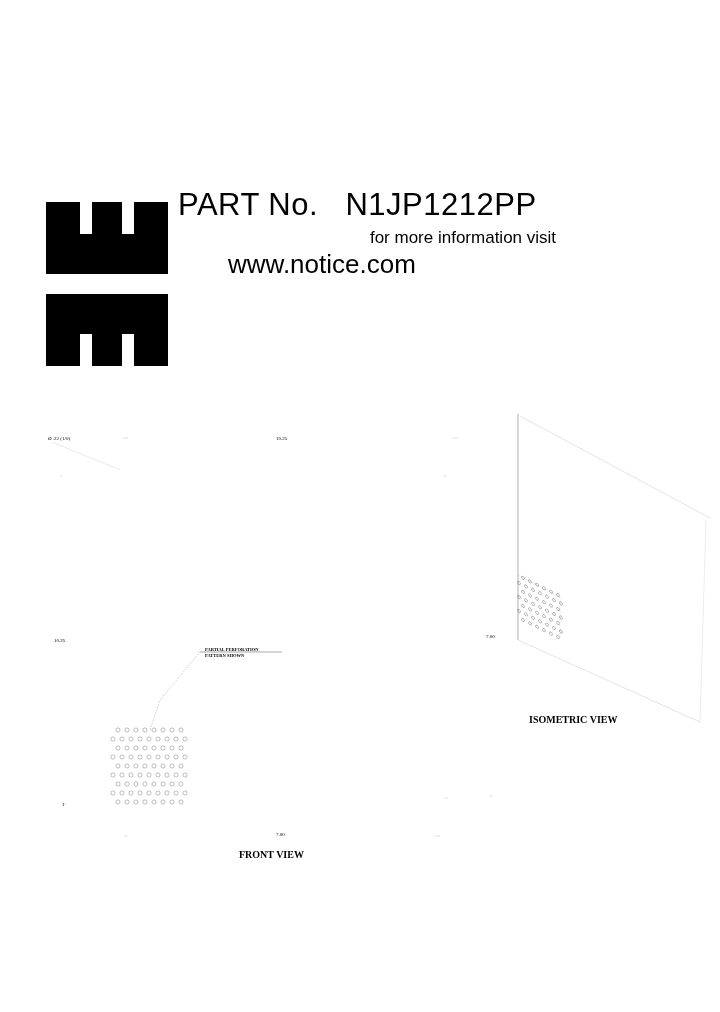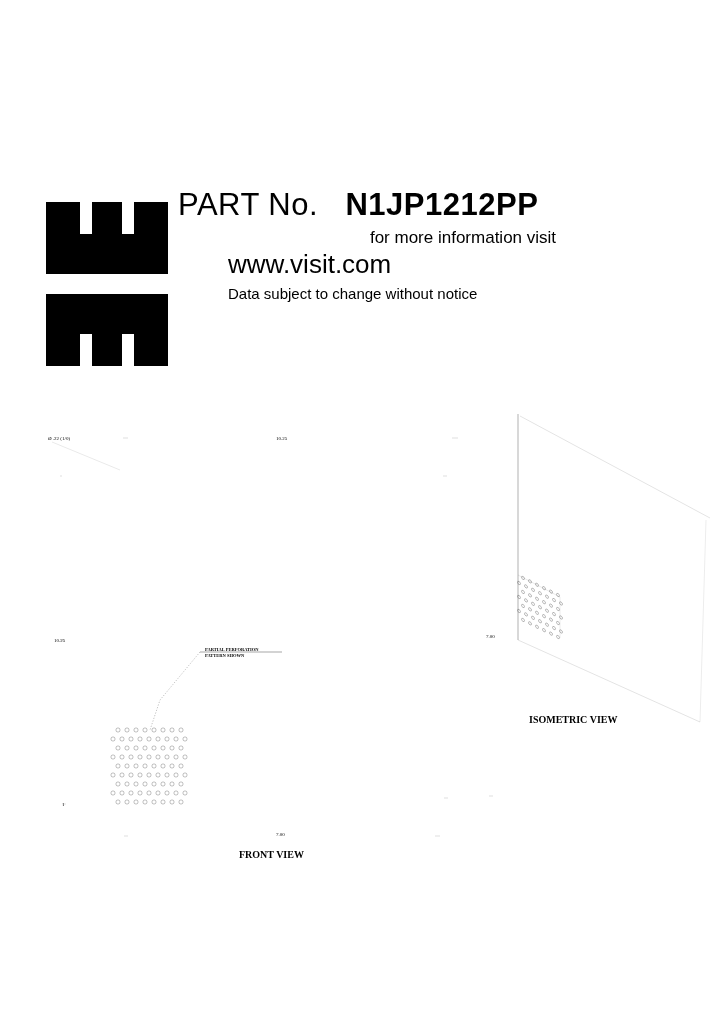--- a/index.html
+++ b/index.html
@@ -55,21 +55,21 @@
     width: 520px;
   }
   #part-line {
     font-size: 31px;
     font-weight: normal;
     letter-spacing: 0.5px;
     white-space: nowrap;
     line-height: 38px;
   }
   #part-label { }
-  #part-number { font-weight: bold; }
+  #part-number { font-weight: normal; }
   #info-line {
     font-size: 17px;
     margin-top: 4px;
     margin-left: 50px;
     text-align: center;
   }
   #website {
     font-size: 26px;
     margin-top: 1px;
     margin-left: 50px;
@@ -134,22 +134,21 @@
     <div class="logo-bar lg-b4"></div>
   </div>
 
   <div id="title-block">
     <div id="part-line">
       <span id="part-label">PART No.</span>
       &nbsp;
       <span id="part-number">N1JP1212PP</span>
     </div>
     <div id="info-line">for more information visit</div>
-    <div id="website">www.visit.com</div>
-    <div id="disclaimer">Data subject to change without notice</div>
+    <div id="website">www.notice.com</div>
   </div>
 </div>
 
 <div id="drawing">
   <svg width="720" height="500" viewBox="0 0 720 500">
 
     <g>
 
       <path class="vthin" d="M 52 42 L 120 70" opacity="0.35"></path>
       <path class="vthin" d="M 60 76 L 62 76" opacity="0.5"></path>

